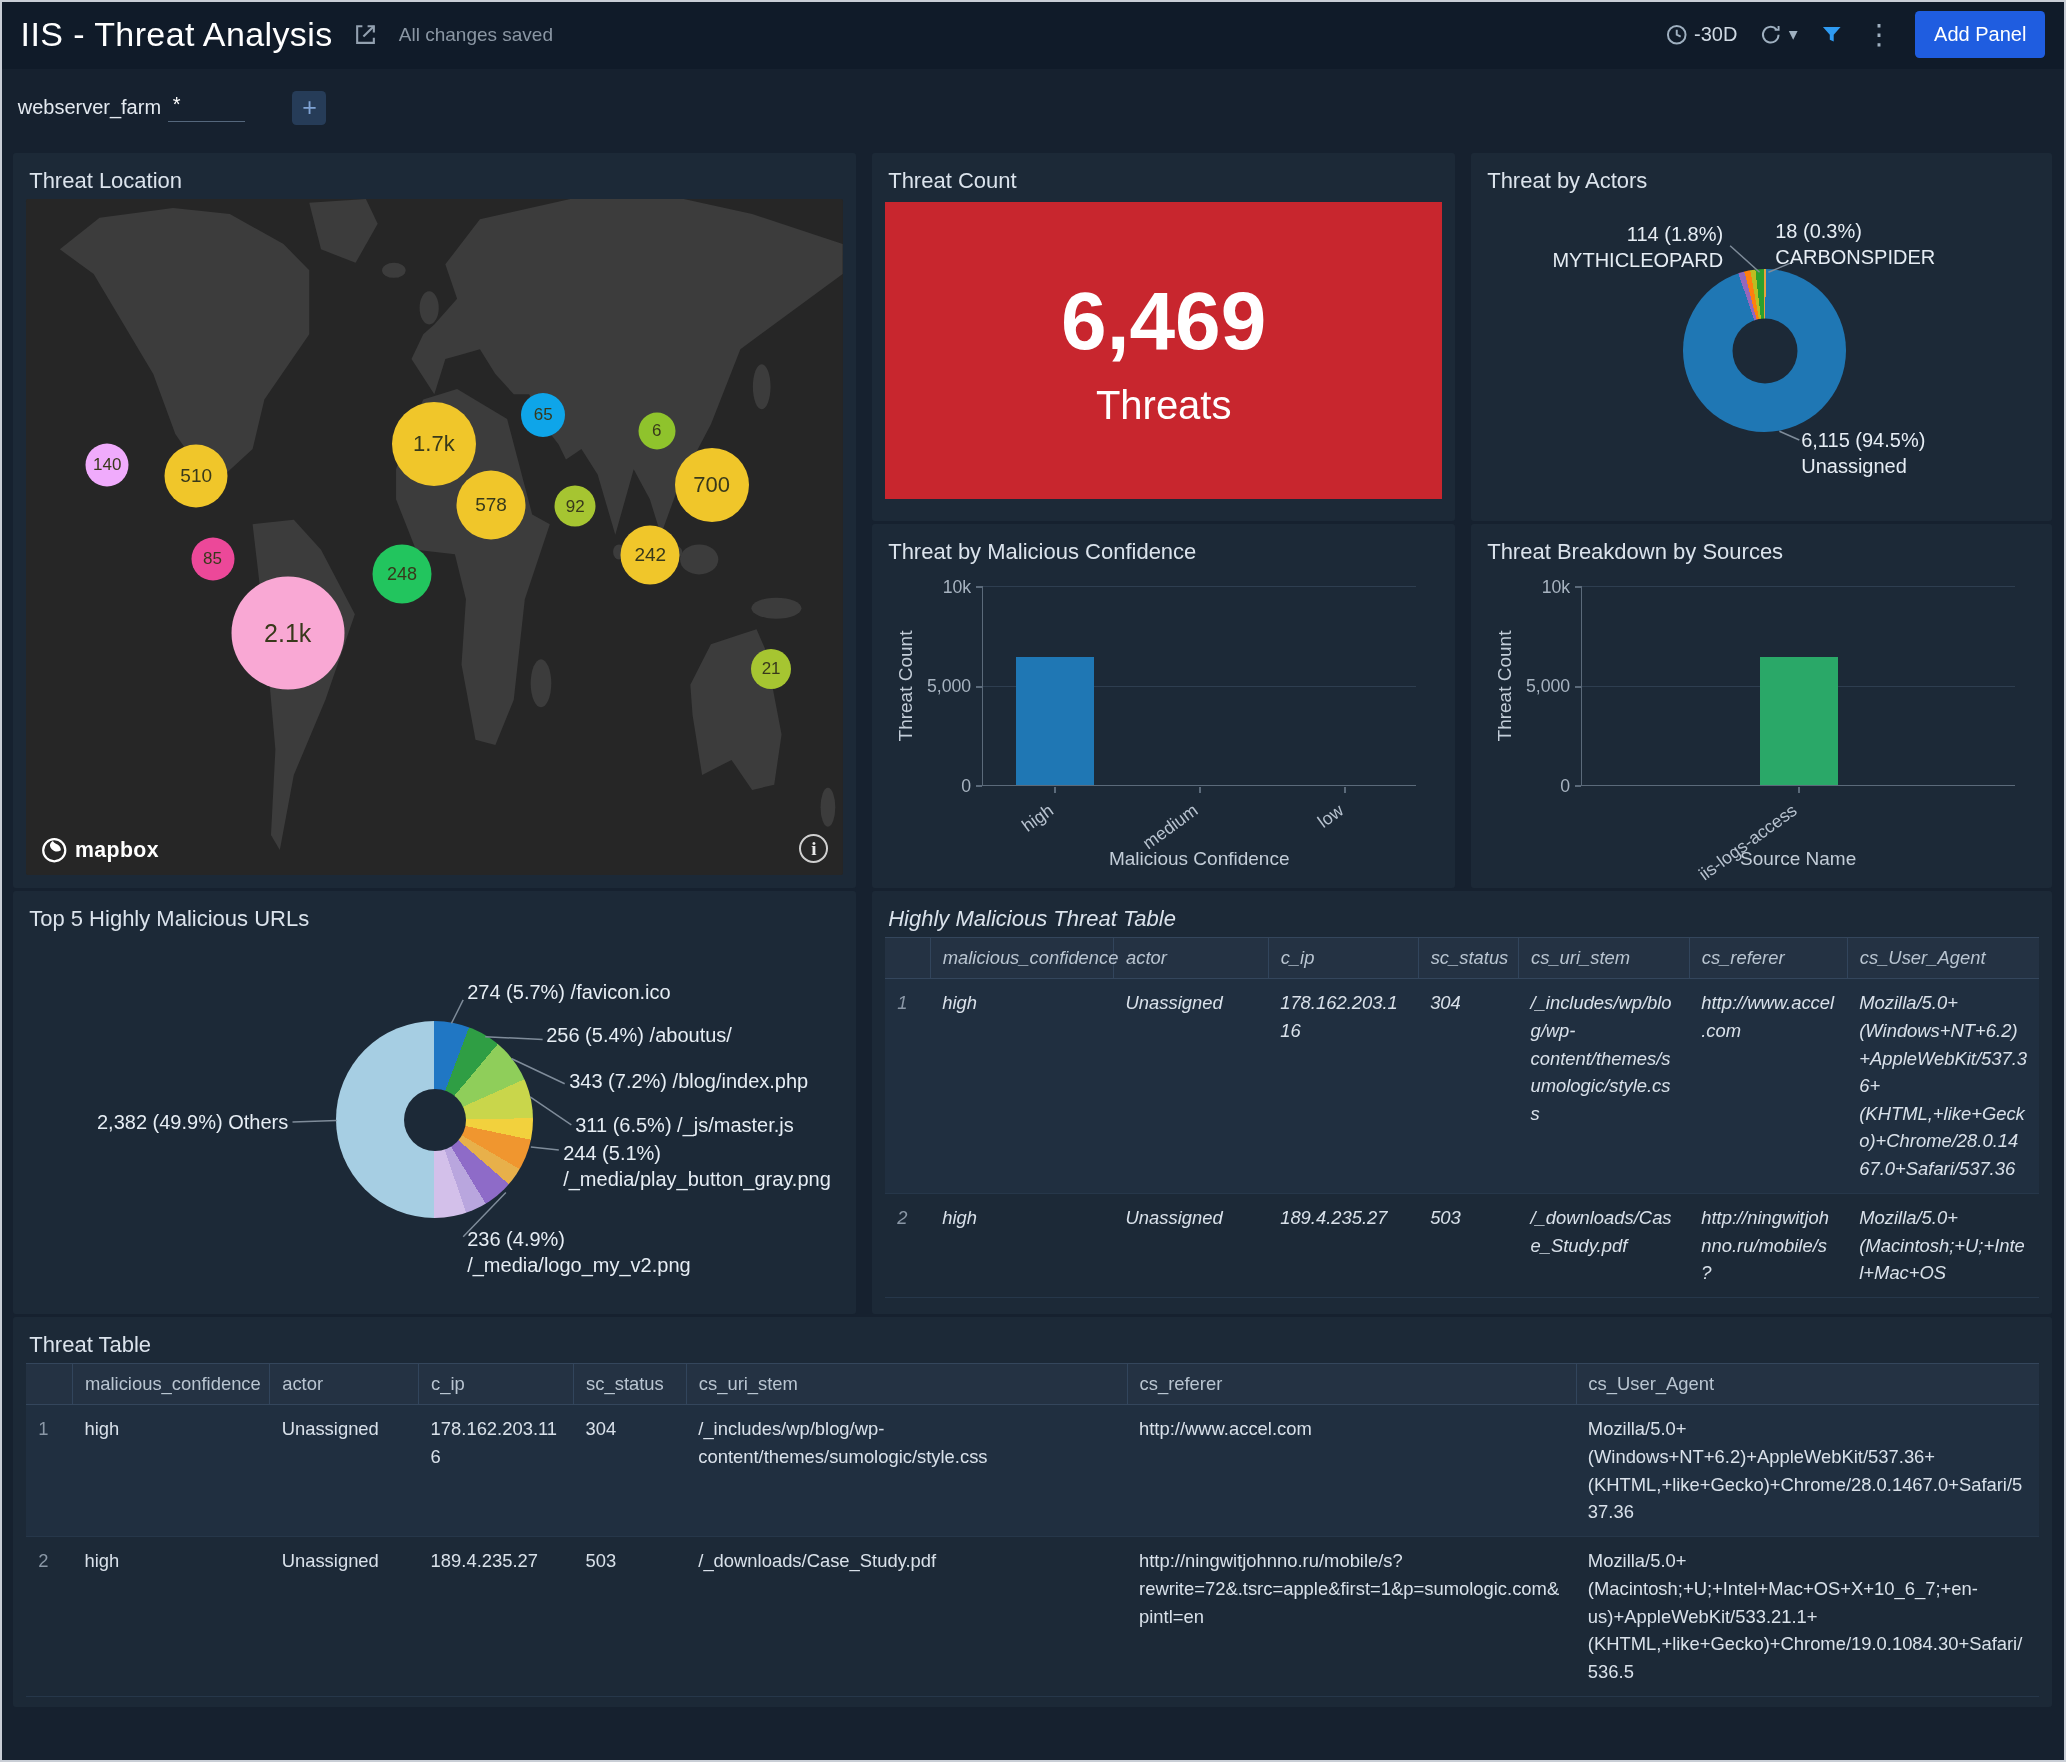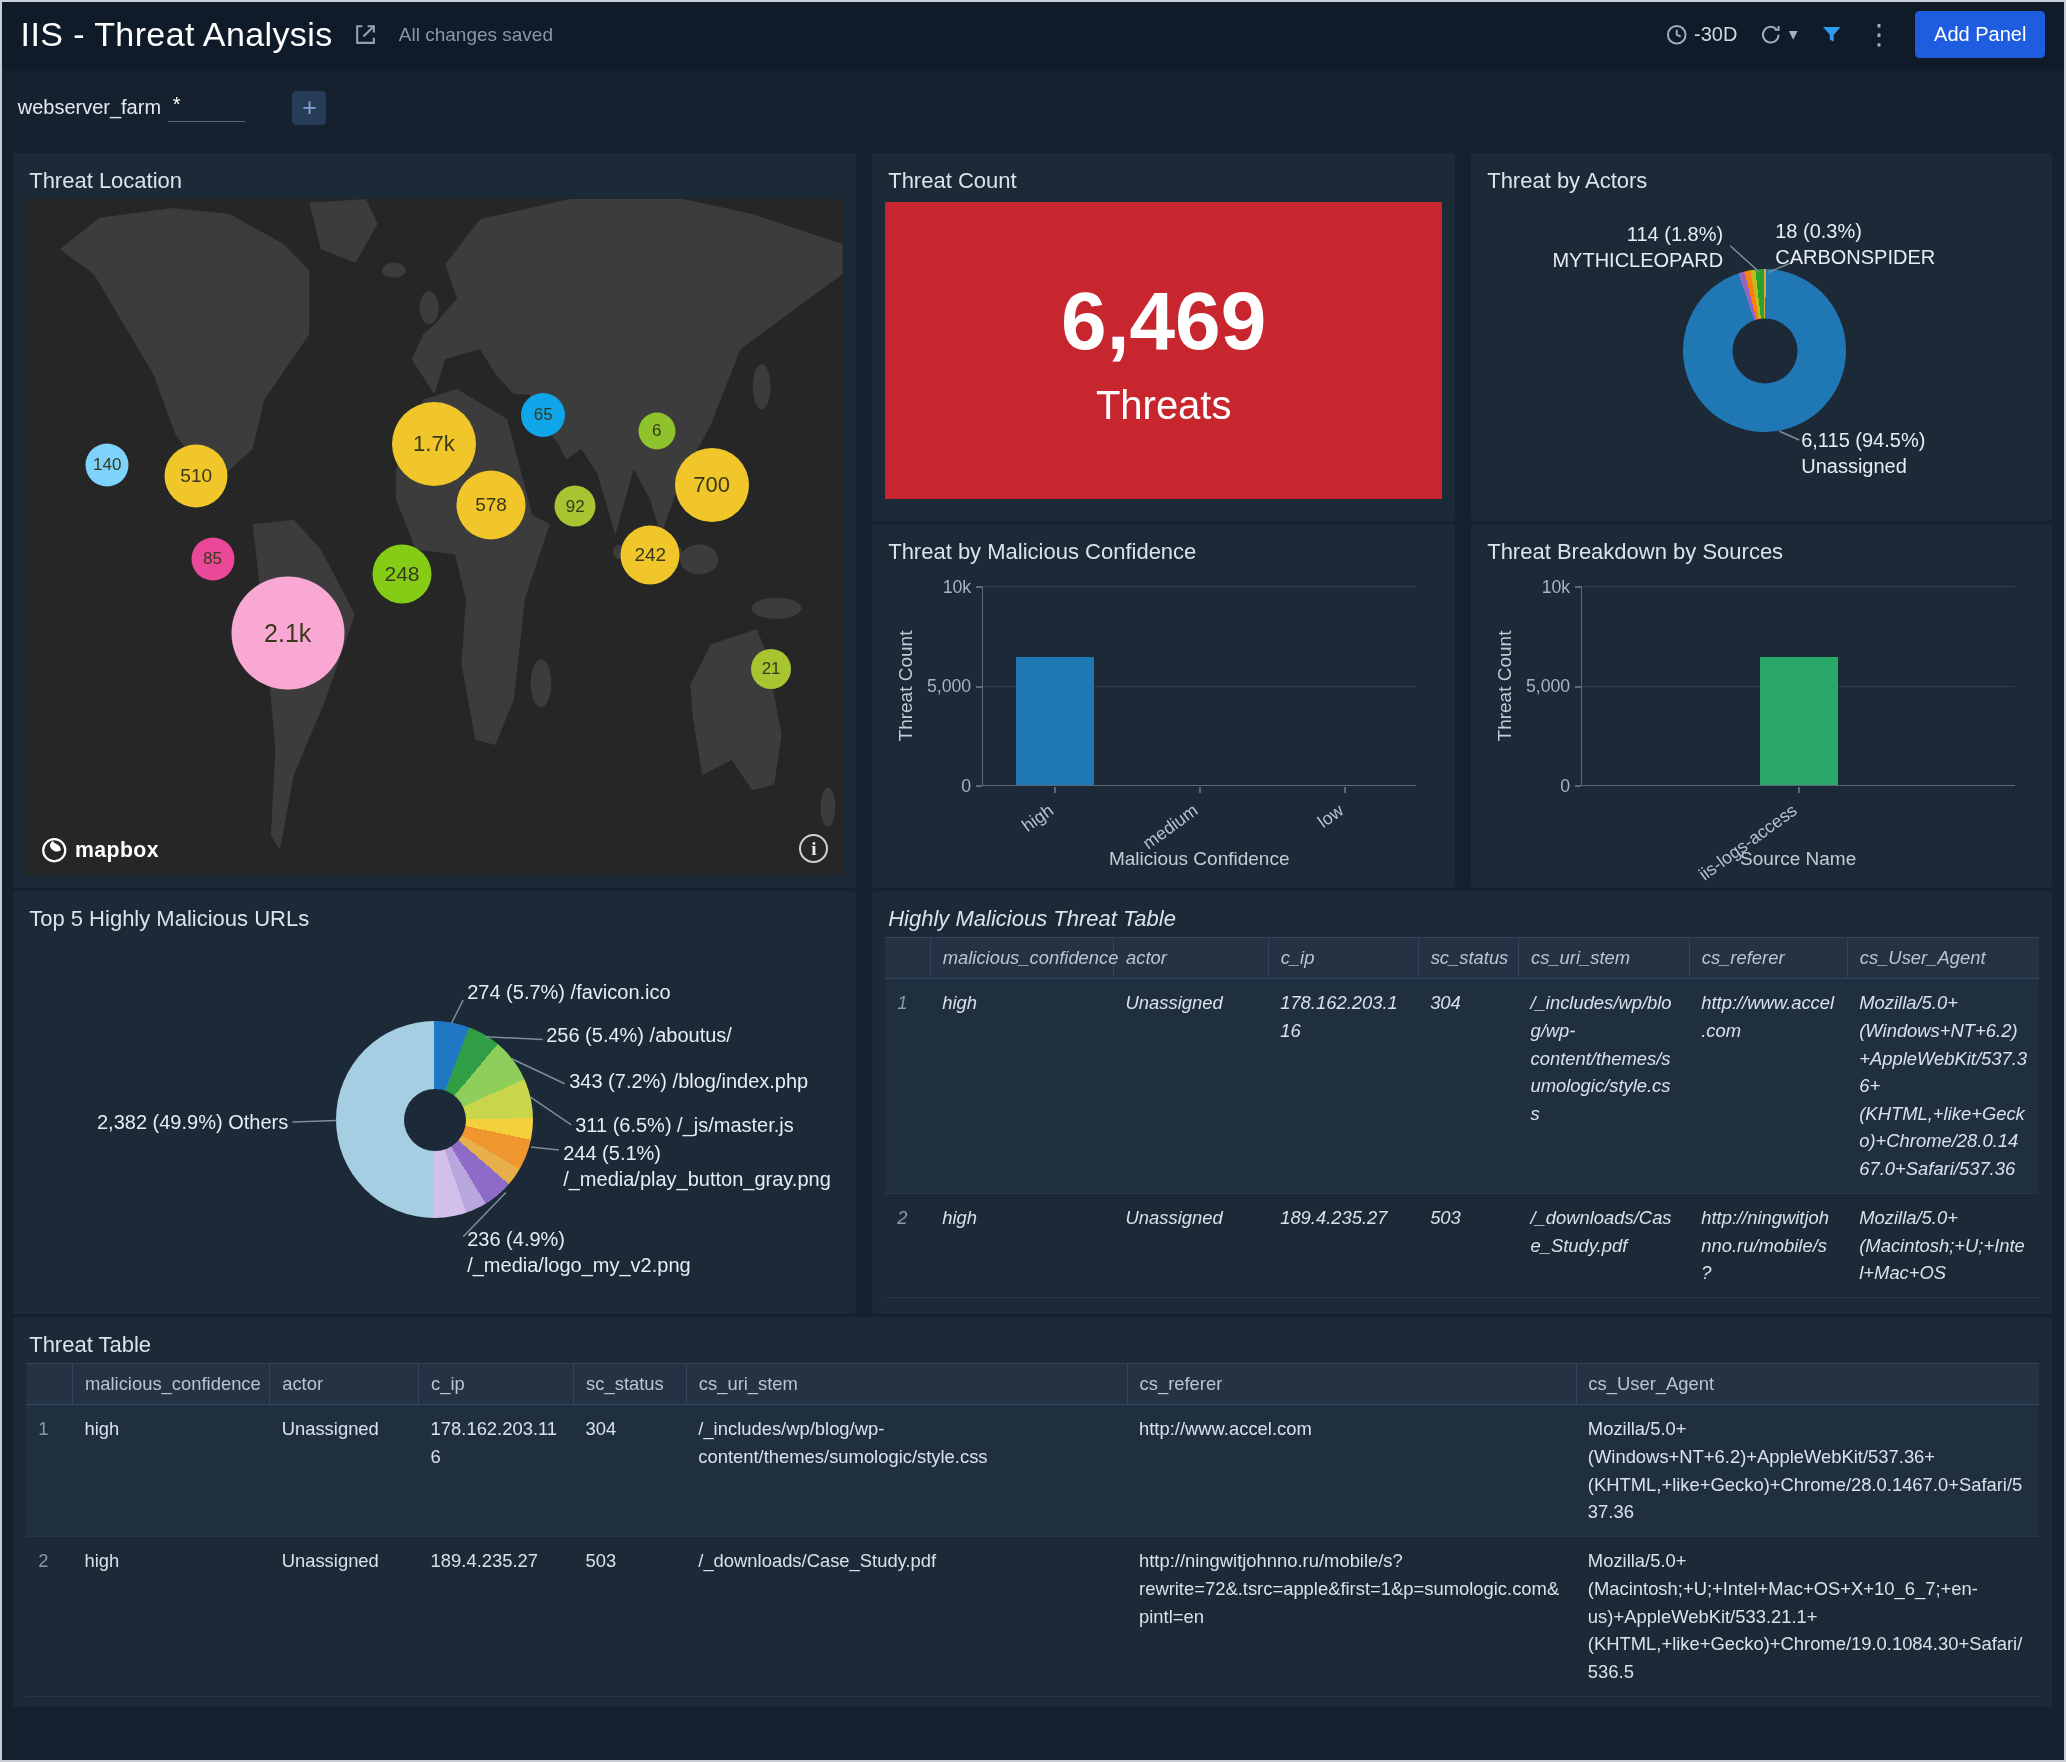--- a/index.html
+++ b/index.html
@@ -141,25 +141,25 @@
           <ellipse cx="700" cy="645" rx="14" ry="32"></ellipse>
           <ellipse cx="806" cy="470" rx="8" ry="10"></ellipse>
           <ellipse cx="868" cy="470" rx="24" ry="12"></ellipse>
           <ellipse cx="915" cy="480" rx="26" ry="20"></ellipse>
           <ellipse cx="1020" cy="545" rx="34" ry="14"></ellipse>
           <ellipse cx="1000" cy="250" rx="12" ry="30"></ellipse>
           <path d="M903,647 L931,593 L971,580 L993,573 L1005,600 L1027,713 L1017,780 L987,787 L959,747 L919,767 L906,687 Z"></path>
           <ellipse cx="1090" cy="810" rx="10" ry="26"></ellipse>
         </g>
       </svg>
-      <div class="marker" style="left: 9.9%; top: 39.3%; height: 43px; width: 43px; background: #7dd3fc; font-size: 17px;">140</div>
+      <div class="marker" style="left: 9.9%; top: 39.3%; height: 43px; width: 43px; background: #f0abfc; font-size: 17px;">140</div>
       <div class="marker" style="left: 20.8%; top: 40.9%; height: 63px; width: 63px; background: rgb(240, 198, 42); font-size: 19px;">510</div>
       <div class="marker" style="left: 22.8%; top: 53.2%; height: 43px; width: 43px; background: #ec4899; font-size: 17px;">85</div>
       <div class="marker" style="left: 32%; top: 64.2%; height: 113px; width: 113px; background: #f9a8d4; font-size: 25px;">2.1k</div>
-      <div class="marker" style="left: 46%; top: 55.4%; height: 59px; width: 59px; background: #84cc16; font-size: 21px;">248</div>
+      <div class="marker" style="left: 46%; top: 55.4%; height: 59px; width: 59px; background: #22c55e; font-size: 18px;">248</div>
       <div class="marker" style="left: 49.9%; top: 36.2%; height: 84px; width: 84px; background: rgb(240, 198, 42); font-size: 22px;">1.7k</div>
       <div class="marker" style="left: 56.9%; top: 45.2%; height: 69px; width: 69px; background: rgb(240, 198, 42); font-size: 19px;">578</div>
       <div class="marker" style="left: 63.3%; top: 31.9%; height: 44px; width: 44px; background: #0ea5e9; font-size: 17px;">65</div>
       <div class="marker" style="left: 67.2%; top: 45.4%; height: 41px; width: 41px; background: rgb(166, 197, 49); font-size: 17px;">92</div>
       <div class="marker" style="left: 77.2%; top: 34.2%; height: 37px; width: 37px; background: rgb(143, 195, 44); font-size: 17px;">6</div>
       <div class="marker" style="left: 83.9%; top: 42.3%; height: 74px; width: 74px; background: rgb(240, 198, 42); font-size: 22px;">700</div>
       <div class="marker" style="left: 76.4%; top: 52.6%; height: 59px; width: 59px; background: rgb(240, 198, 42); font-size: 19px;">242</div>
       <div class="marker" style="left: 91.2%; top: 69.5%; height: 40px; width: 40px; background: rgb(166, 197, 49); font-size: 17px;">21</div>
       <div class="map-attrib">
         <svg width="26.5" height="26.5" viewBox="0 0 24 24">

